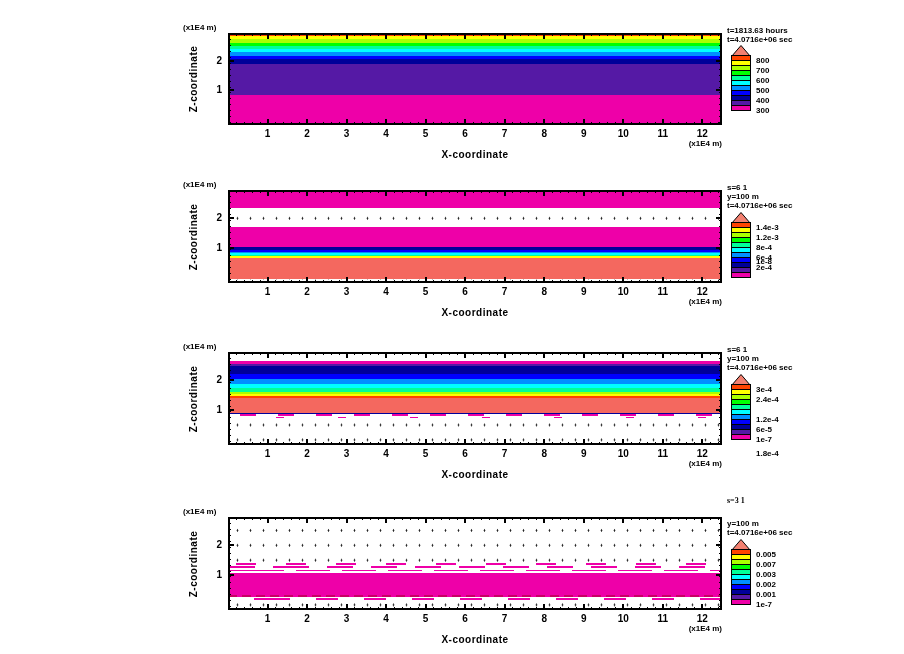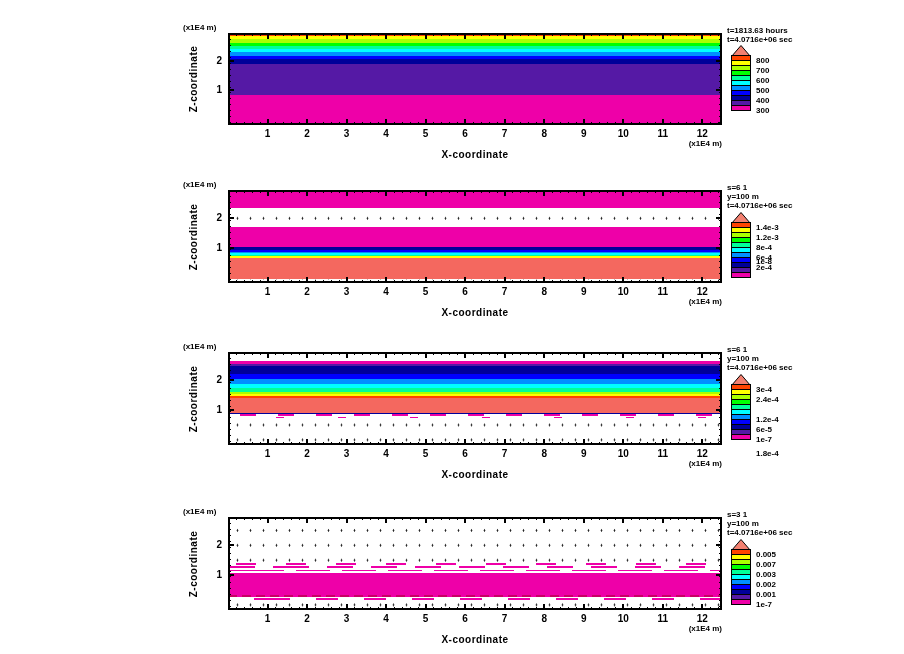--- a/index.html
+++ b/index.html
@@ -345,21 +345,21 @@
       <div class="xtick abs" style="left: 414.6px; top: 613px; width: 22px; height: 12px; text-align: center;">5</div>
       <div class="xtick abs" style="left: 454.12px; top: 613px; width: 22px; height: 12px; text-align: center;">6</div>
       <div class="xtick abs" style="left: 493.64px; top: 613px; width: 22px; height: 12px; text-align: center;">7</div>
       <div class="xtick abs" style="left: 533.16px; top: 613px; width: 22px; height: 12px; text-align: center;">8</div>
       <div class="xtick abs" style="left: 572.68px; top: 613px; width: 22px; height: 12px; text-align: center;">9</div>
       <div class="xtick abs" style="left: 612.2px; top: 613px; width: 22px; height: 12px; text-align: center;">10</div>
       <div class="xtick abs" style="left: 651.72px; top: 613px; width: 22px; height: 12px; text-align: center;">11</div>
       <div class="xtick abs" style="left: 691.24px; top: 613px; width: 22px; height: 12px; text-align: center;">12</div>
       <div class="small abs" style="left: 660px; top: 624px; width: 62px; height: 10px; text-align: right;">(x1E4 m)</div>
       <div class="axtitle abs" style="left: 228px; top: 634px; width: 494px; height: 14px;">X-coordinate</div>
-      <div class="small abs" style="left: 727px; top: 510px; width: 172px; height: 10px;">s=3 1</div>
+      <div class="small abs" style="left: 727px; top: 496px; width: 172px; height: 10px; font-family: Liberation Serif, serif;">s=3 1</div>
       <div class="small abs" style="left: 727px; top: 519px; width: 172px; height: 10px;">y=100 m</div>
       <div class="small abs" style="left: 727px; top: 528px; width: 172px; height: 10px;">t=4.0716e+06 sec</div>
       <div class="abs" style="left: 731px; top: 537px; width: 20px; height: 12px;"><svg width="20" height="12" viewBox="0 0 20 12">
           <path d="M10 0.5 L19.5 11.5 L0.5 11.5 Z" fill="#F28070" stroke="#000" stroke-width="1"></path>
         </svg></div>
       <div class="cbox abs" style="left: 731px; top: 549px; width: 20px; height: 6px; background: rgb(255, 68, 0);"></div>
       <div class="cbox abs" style="left: 731px; top: 554px; width: 20px; height: 6px; background: rgb(255, 255, 0);"></div>
       <div class="cbox abs" style="left: 731px; top: 559px; width: 20px; height: 6px; background: rgb(170, 255, 0);"></div>
       <div class="cbox abs" style="left: 731px; top: 564px; width: 20px; height: 6px; background: rgb(0, 255, 0);"></div>
       <div class="cbox abs" style="left: 731px; top: 569px; width: 20px; height: 6px; background: rgb(0, 255, 153);"></div>

